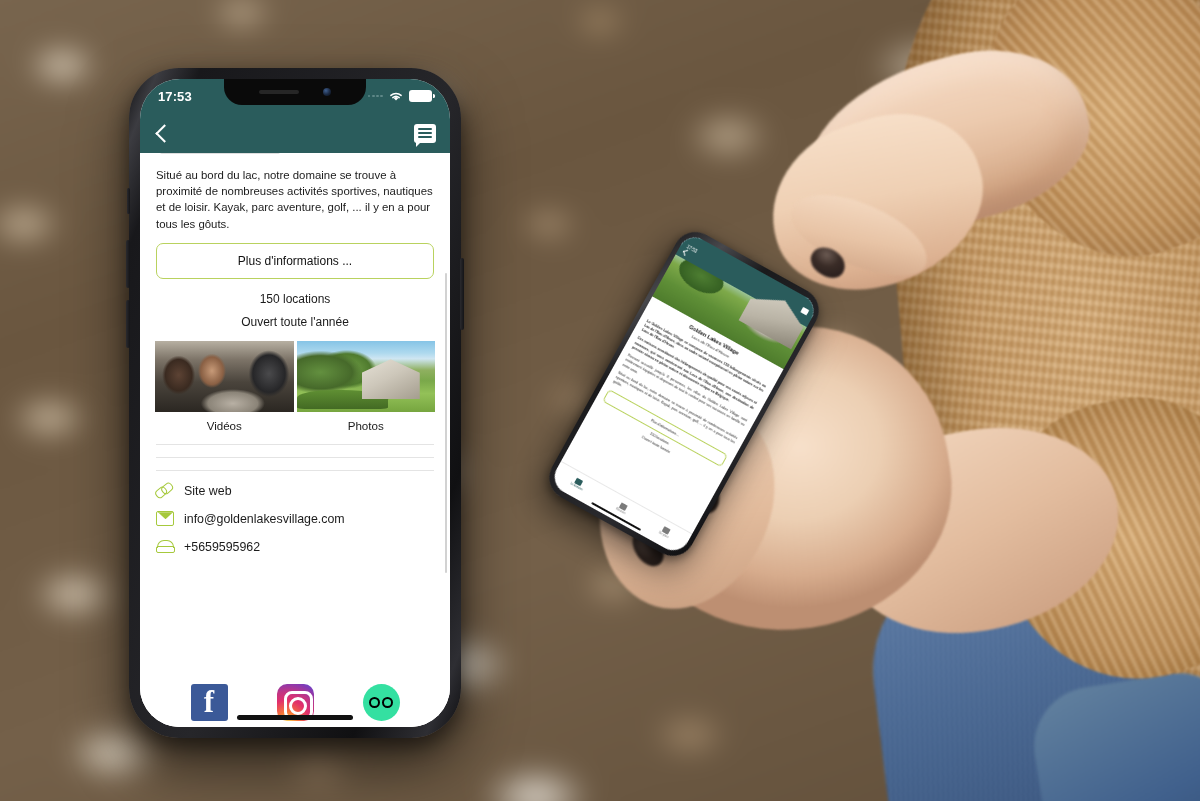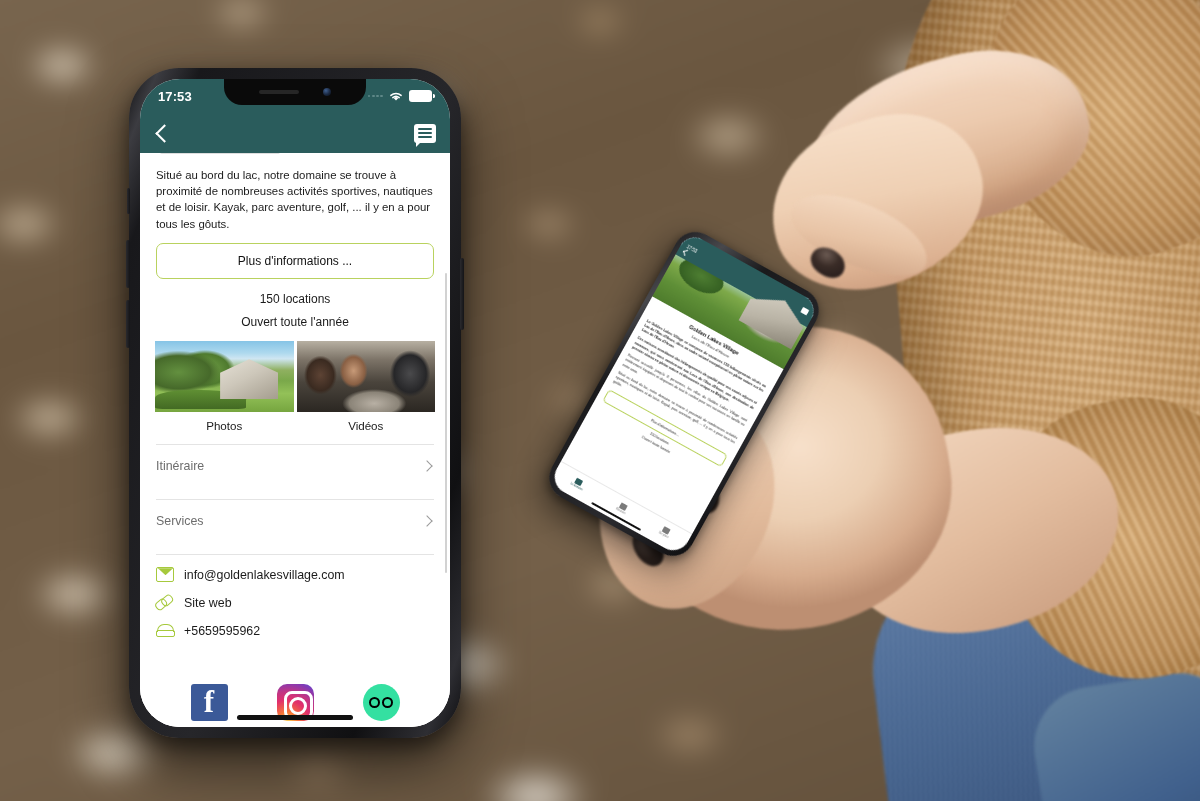--- a/index.html
+++ b/index.html
@@ -571,50 +571,42 @@
       <div class="scroll-pane">
         <p class="lede">Situé au bord du lac, notre domaine se trouve à proximité de nombreuses activités sportives, nautiques et de loisir. Kayak, parc aventure, golf, ... il y en a pour tous les gôuts.</p>
 
         <div class="more-btn">Plus d'informations ...</div>
 
         <div class="count">150 locations</div>
         <div class="open">Ouvert toute l'année</div>
 
         <div class="media-row">
           <div class="media">
+            <div class="thumb thumb-b"></div>
+            <div class="media-label">Vidéos</div>
+          </div>
+          <div class="media">
             <div class="thumb thumb-a"></div>
             <div class="media-label">Photos</div>
           </div>
-          <div class="media">
-            <div class="thumb thumb-b"></div>
-            <div class="media-label">Vidéos</div>
-          </div>
         </div>
 
         <div class="divider"></div>
-        <div class="row">
-          <span>Itinéraire</span>
-          <span class="chev-r"></span>
-        </div>
 
         <div class="divider"></div>
-        <div class="row">
-          <span>Services</span>
-          <span class="chev-r"></span>
-        </div>
 
         <div class="divider"></div>
         <div class="contact">
           <div class="citem">
+            <span class="ci-ico ico-link"></span>
+            <span class="txt">Site web</span>
+          </div>
+          <div class="citem">
             <span class="ci-ico ico-mail"></span>
             <span class="txt">info@goldenlakesvillage.com</span>
-          </div>
-          <div class="citem">
-            <span class="ci-ico ico-link"></span>
-            <span class="txt">Site web</span>
           </div>
           <div class="citem">
             <span class="ci-ico ico-phone"></span>
             <span class="txt">+5659595962</span>
           </div>
         </div>
         <div class="scrollbar"></div>
       </div>
 
 

